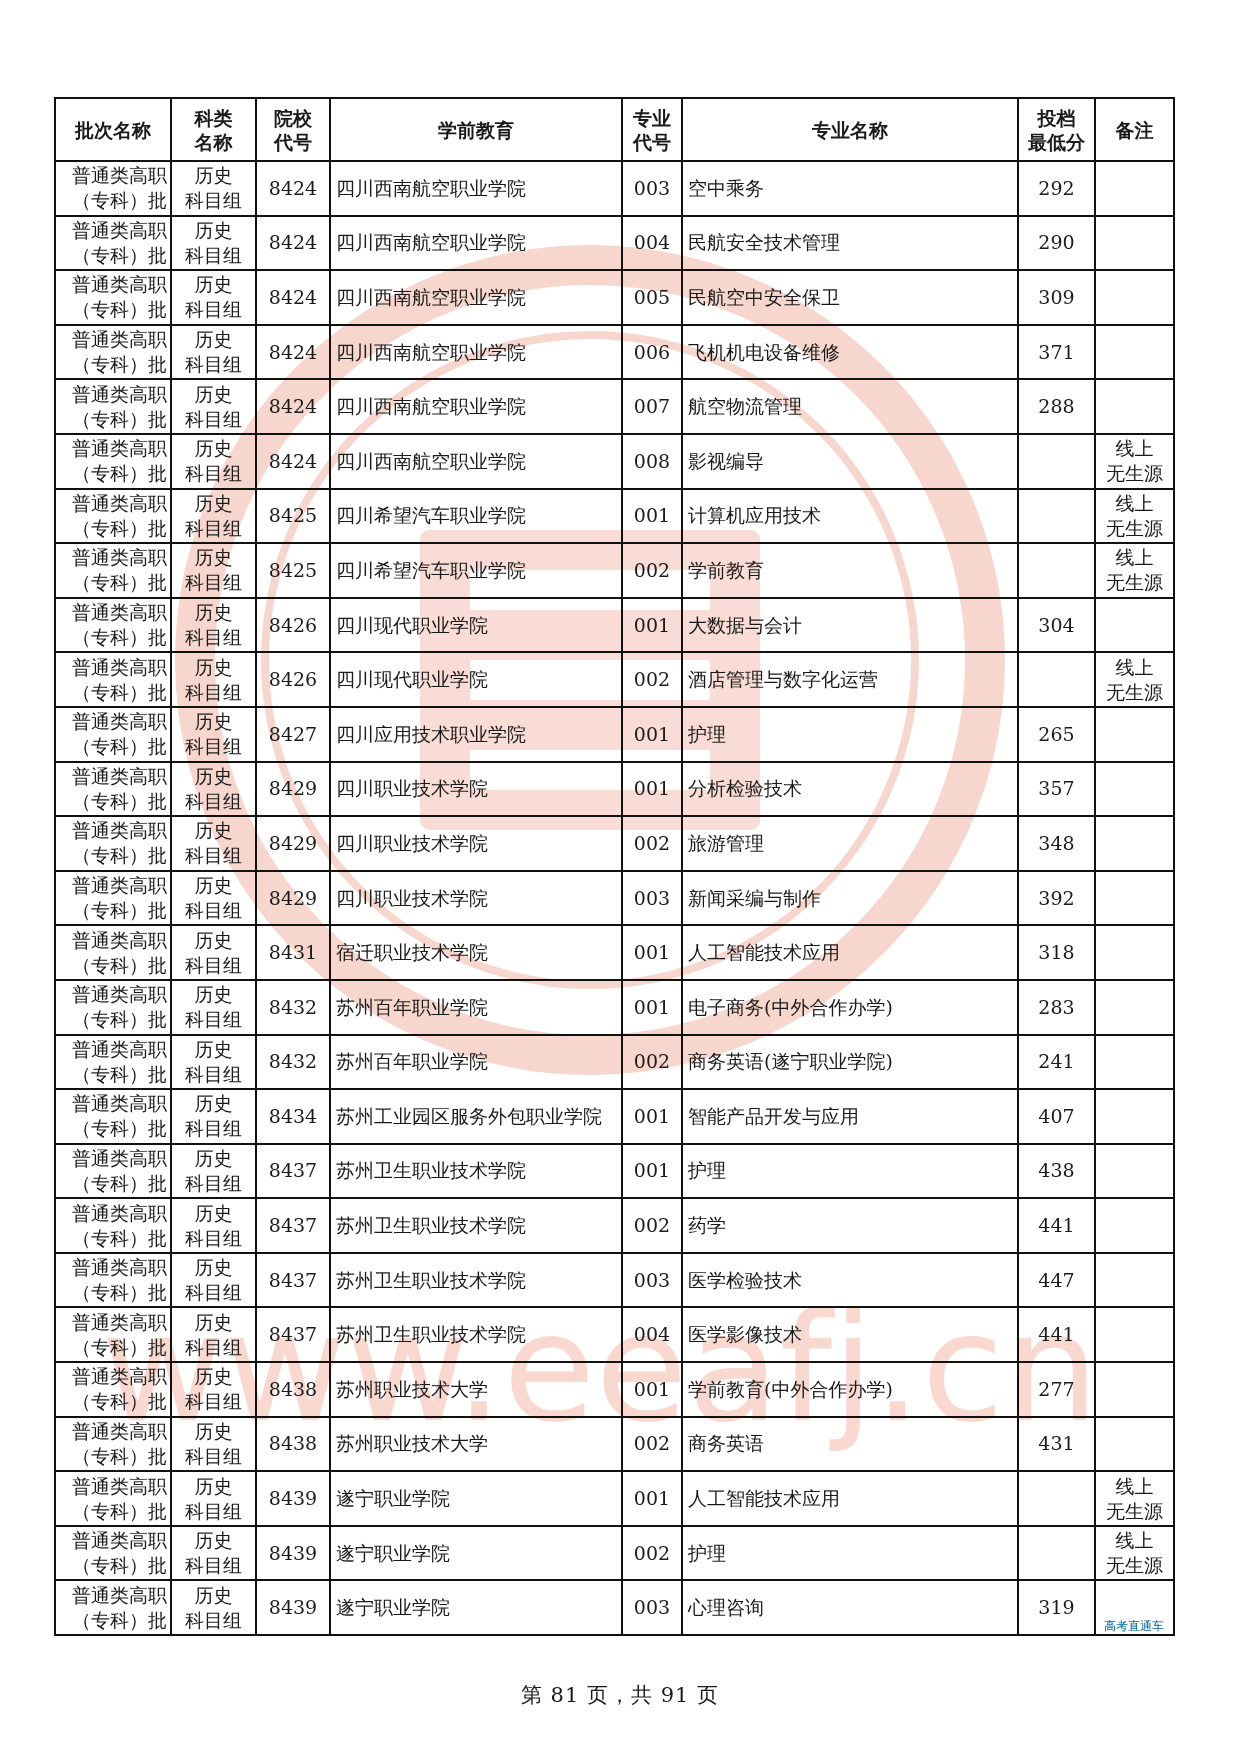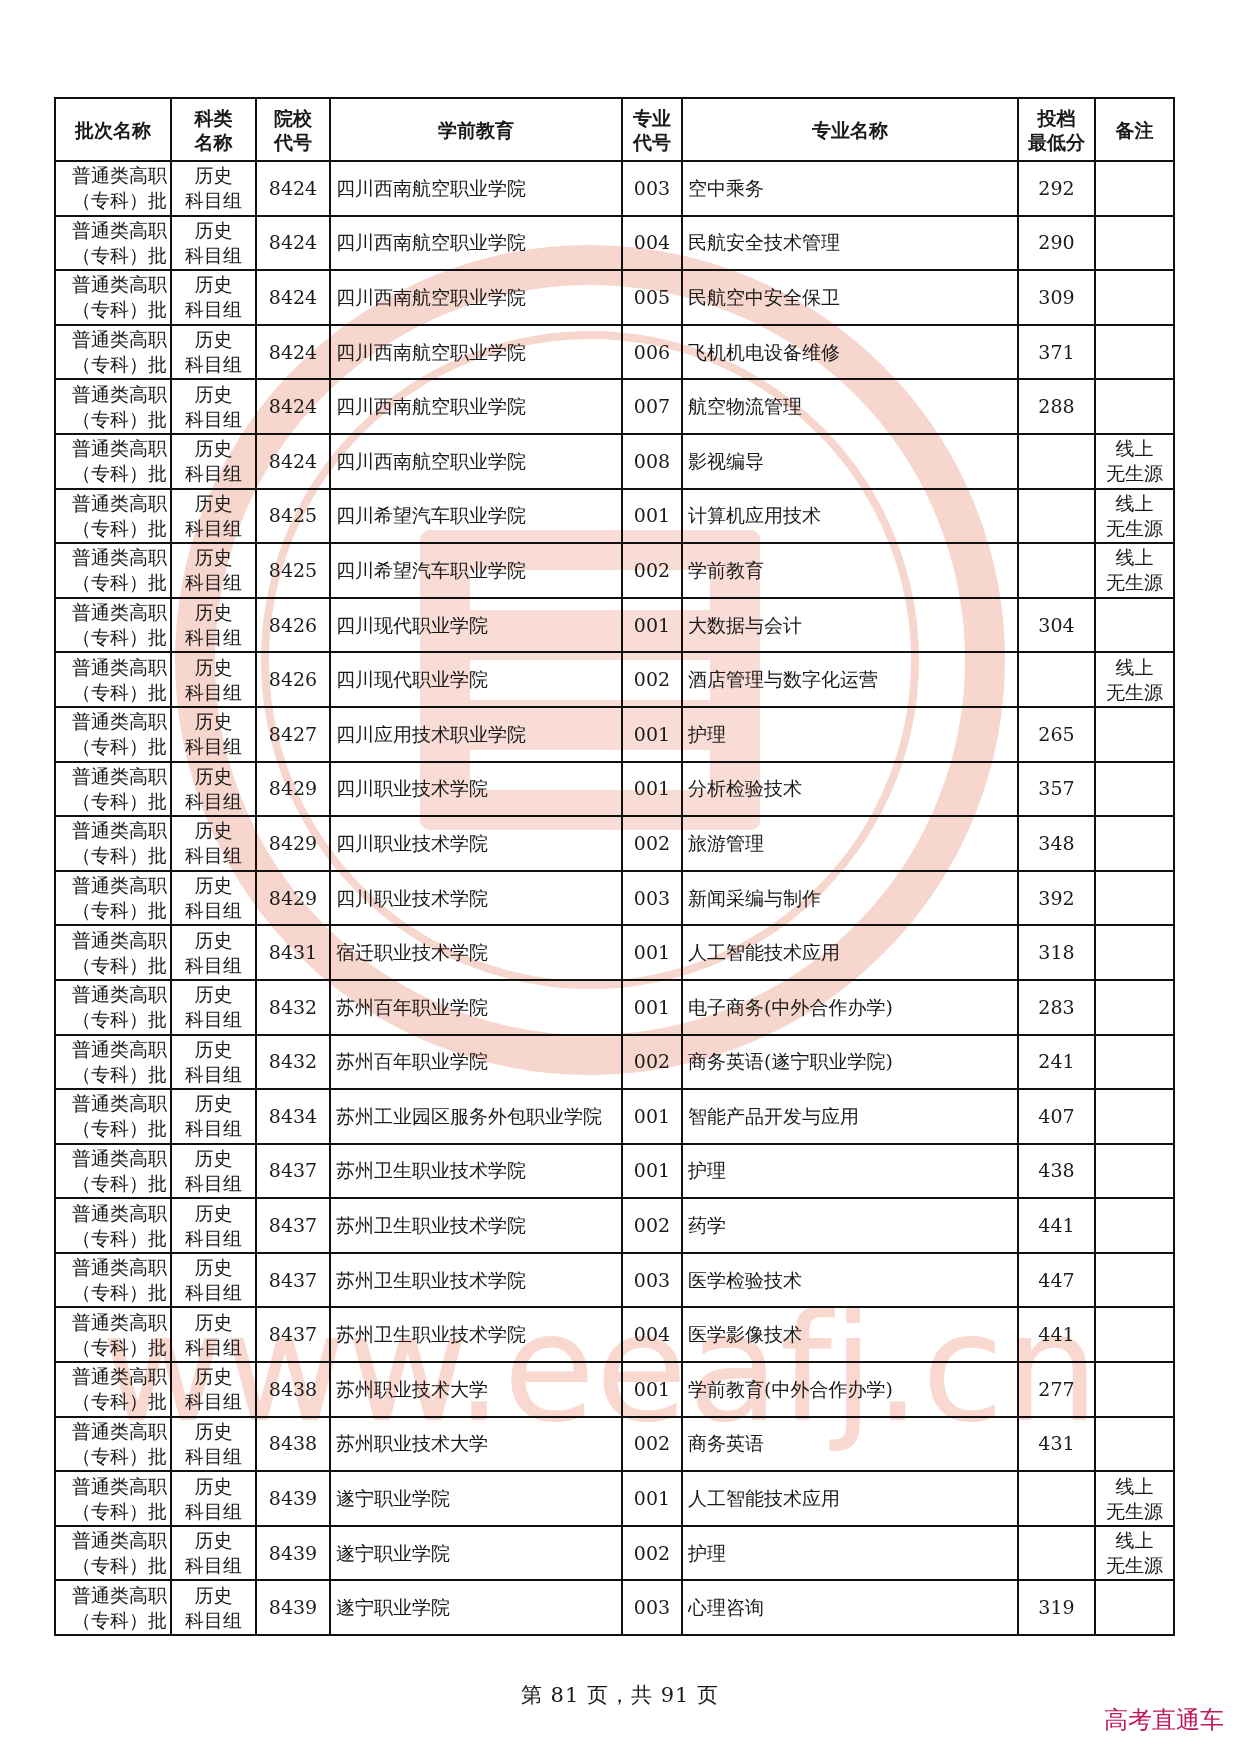--- a/index.html
+++ b/index.html
@@ -30,22 +30,22 @@
   .c-mcode { text-align: center; }
   .c-major { text-align: left; padding-left: 5px !important; margin-top: 48px; }
   .c-score { text-align: center; }
   .c-note { text-align: center; }
   .c-note span { display: block; }
   .footer-page {
     position: absolute; left: 0; width: 1240px; top: 1681px; text-align: center;
     font-size: 21px; z-index: 1; letter-spacing: 1px;
   }
   .footer-brand {
-    position: absolute; left: 1104px; top: 1704px; font-family: "DejaVu Sans", "Liberation Sans", sans-serif;
-    font-size: 24px; color: #be185d; z-index: 1;
+    position: absolute; left: 1104px; top: 1618px; font-family: "DejaVu Sans", "Liberation Sans", sans-serif;
+    font-size: 12px; color: #0369a1; z-index: 1;
   }
 </style>
 </head>
 <body>
 
 <svg class="watermark" viewBox="0 0 1240 1753">
   <g fill="none" stroke="#f6cfc5" opacity="0.85">
     <circle cx="590" cy="660" r="395" stroke-width="40"></circle>
     <circle cx="590" cy="660" r="325" stroke-width="8"></circle>
   </g>

